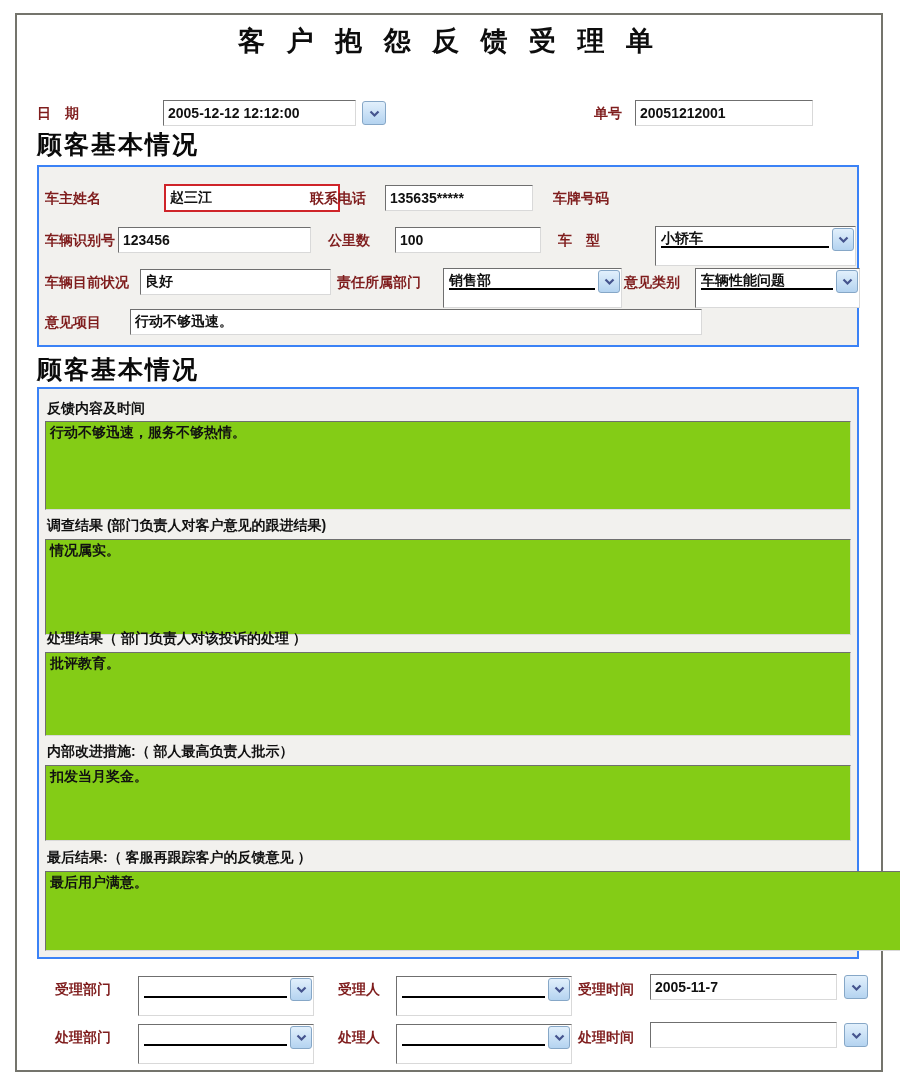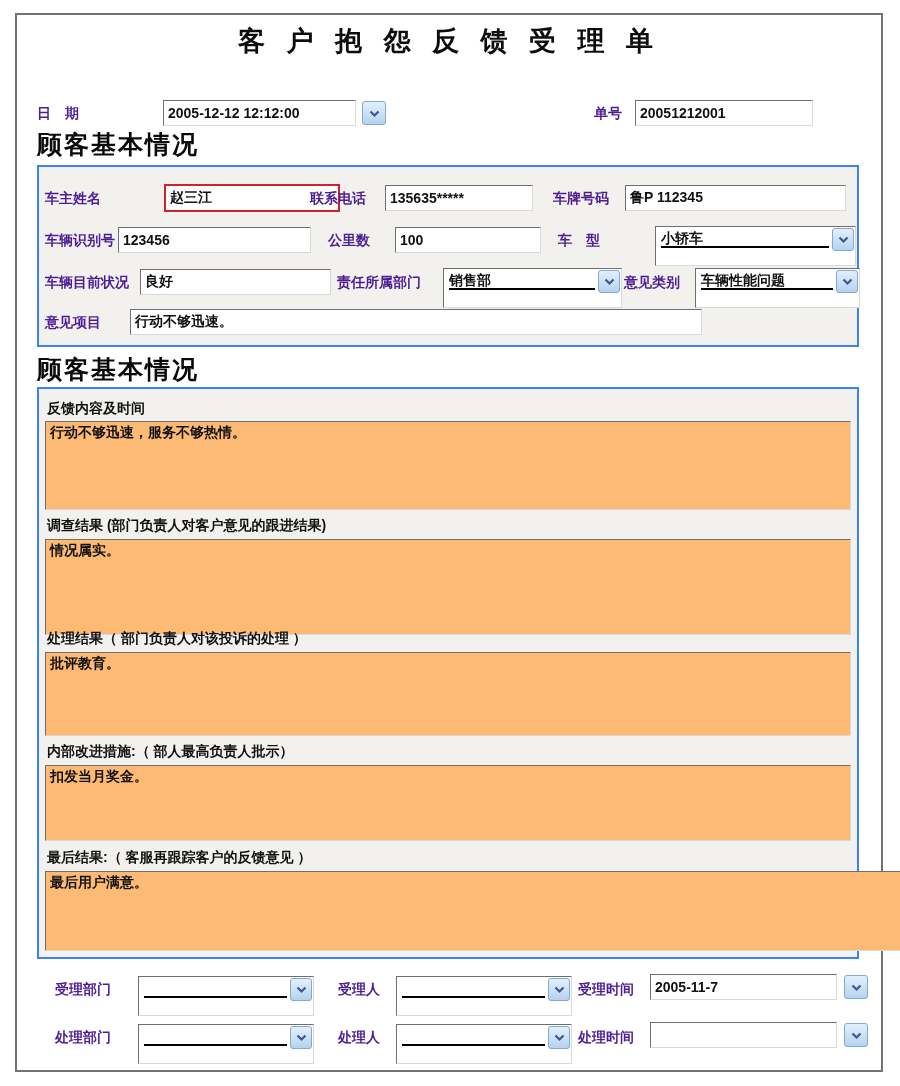--- a/index.html
+++ b/index.html
@@ -4,21 +4,21 @@
 <style>
   * { margin:0; padding:0; box-sizing:border-box; }
   html,body { width:900px; height:1086px; background:#ffffff;
     font-family:"Liberation Sans", sans-serif; }
   .page { position:relative; width:900px; height:1086px; background:#ffffff; overflow:hidden; }
   .abs { position:absolute; }
   .frame { position:absolute; left:15px; top:13px; width:868px; height:1059px;
     border:2px solid #74746c; background:#ffffff; }
   .title { position:absolute; left:0; top:8px; width:100%; text-align:center;
     font-size:27px; font-weight:bold; color:#0d0d0d; letter-spacing:7px; }
-  .lbl { font-size:14px; font-weight:bold; color:#4c1d95; line-height:26px; white-space:nowrap; }
+  .lbl { font-size:14px; font-weight:bold; color:#7f1d1d; line-height:26px; white-space:nowrap; }
   .hdr { font-size:25px; font-weight:bold; color:#0a0a0a; letter-spacing:2px; }
   .tb { position:absolute; height:26px; background:#fff; color:#111;
     font-family:"Liberation Sans", sans-serif; font-size:14px; font-weight:bold;
     padding:0 4px; outline:none;
     border:1px solid; border-color:#6f6f6f #d9d9d9 #d9d9d9 #6f6f6f; }
   .tb.red { border:2px solid #cf2429;margin-left:44px; }
   .groupbox { position:absolute; background:#f2f1ee; border:2px solid #3b82f6; }
   .combo { position:absolute; height:40px; background:#fff;
     border:1px solid; border-color:#6f6f6f #d9d9d9 #d9d9d9 #6f6f6f;
     padding:3px 26px 4px 5px; }
@@ -26,21 +26,21 @@
     font-size:14px; font-weight:bold; color:#111; border-bottom:2px solid #000;
     white-space:nowrap; overflow:hidden; }
   .dd-btn { position:absolute; right:1px; top:1px; width:22px; height:23px;
     background:linear-gradient(#e2f0fc,#b4d3f0); border:1px solid #86a7c7;
     border-radius:3px; display:flex; align-items:center; justify-content:center;
     cursor:pointer; padding:0; }
   .dd-detached { position:absolute; width:24px; height:24px;
     background:linear-gradient(#e2f0fc,#b4d3f0); border:1px solid #86a7c7;
     border-radius:3px; display:flex; align-items:center; justify-content:center;
     cursor:pointer; padding:0; }
-  .ta { position:absolute; background:#fdba74; color:#111; resize:none; overflow:hidden;
+  .ta { position:absolute; background:#84cc16; color:#111; resize:none; overflow:hidden;
     font-family:"Liberation Sans", sans-serif; font-size:14px; font-weight:bold;
     padding:2px 4px; outline:none;
     border:1px solid; border-color:#6f6f6f #d9d9d9 #d9d9d9 #6f6f6f; }
   .ta-lbl { position:absolute; font-size:14px; font-weight:bold; color:#111; }
 </style>
 </head>
 <body>
 
 <div class="page">
   <div class="frame">
@@ -59,21 +59,20 @@
 
     <div class="abs hdr" style="left:20px; top:113px;">顾客基本情况</div>
 
     <div class="groupbox" style="left:20px; top:150px; width:822px; height:182px;">
 
       <span class="abs lbl" style="left:6px; top:18px;">车主姓名</span>
       <input class="tb red" style="left: 81px; top: 17px; width: 176px; height: 28px;" value="赵三江">
       <span class="abs lbl" style="left:271px; top:18px;">联系电话</span>
       <input class="tb" style="left: 346px; top: 18px; width: 148px;" value="135635*****">
       <span class="abs lbl" style="left:514px; top:18px;">车牌号码</span>
-      <input class="tb" style="left: 586px; top: 18px; width: 221px;" value="鲁P 112345">
 
       <span class="abs lbl" style="left:6px; top:60px;">车辆识别号</span>
       <input class="tb" style="left: 79px; top: 60px; width: 193px;" value="123456">
       <span class="abs lbl" style="left:289px; top:60px;">公里数</span>
       <input class="tb" style="left: 356px; top: 60px; width: 146px;" value="100">
       <span class="abs lbl" style="left:519px; top:60px;">车　型</span>
       <div class="combo" style="left:616px; top:59px; width:201px;">
         <span class="combo-val">小轿车</span>
         <button class="dd-btn">
             <span><svg width="11" height="8" viewBox="0 0 11 8">

